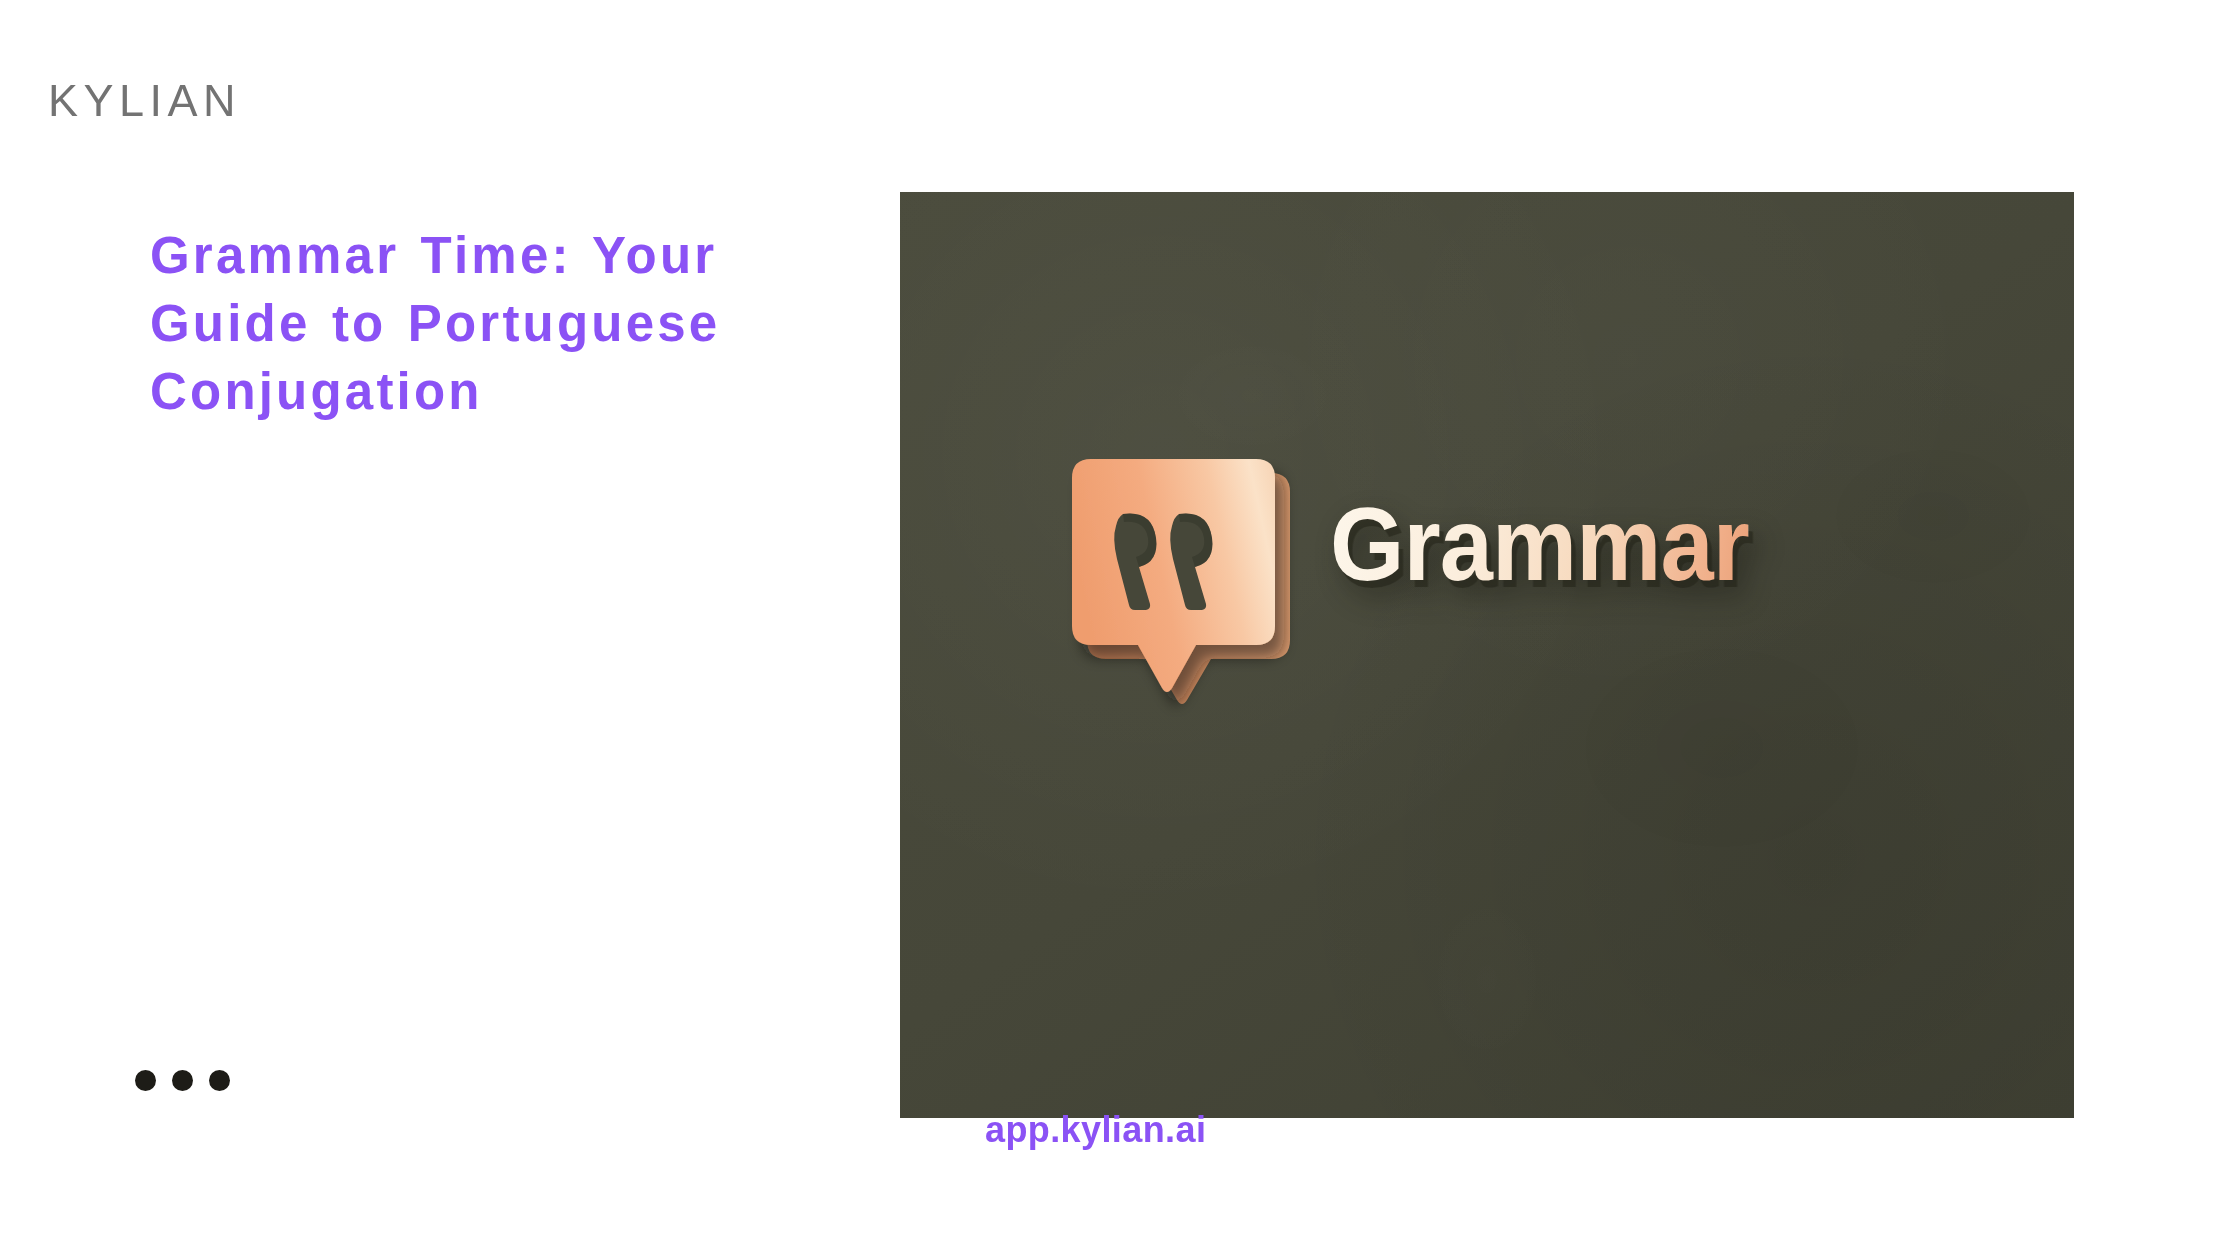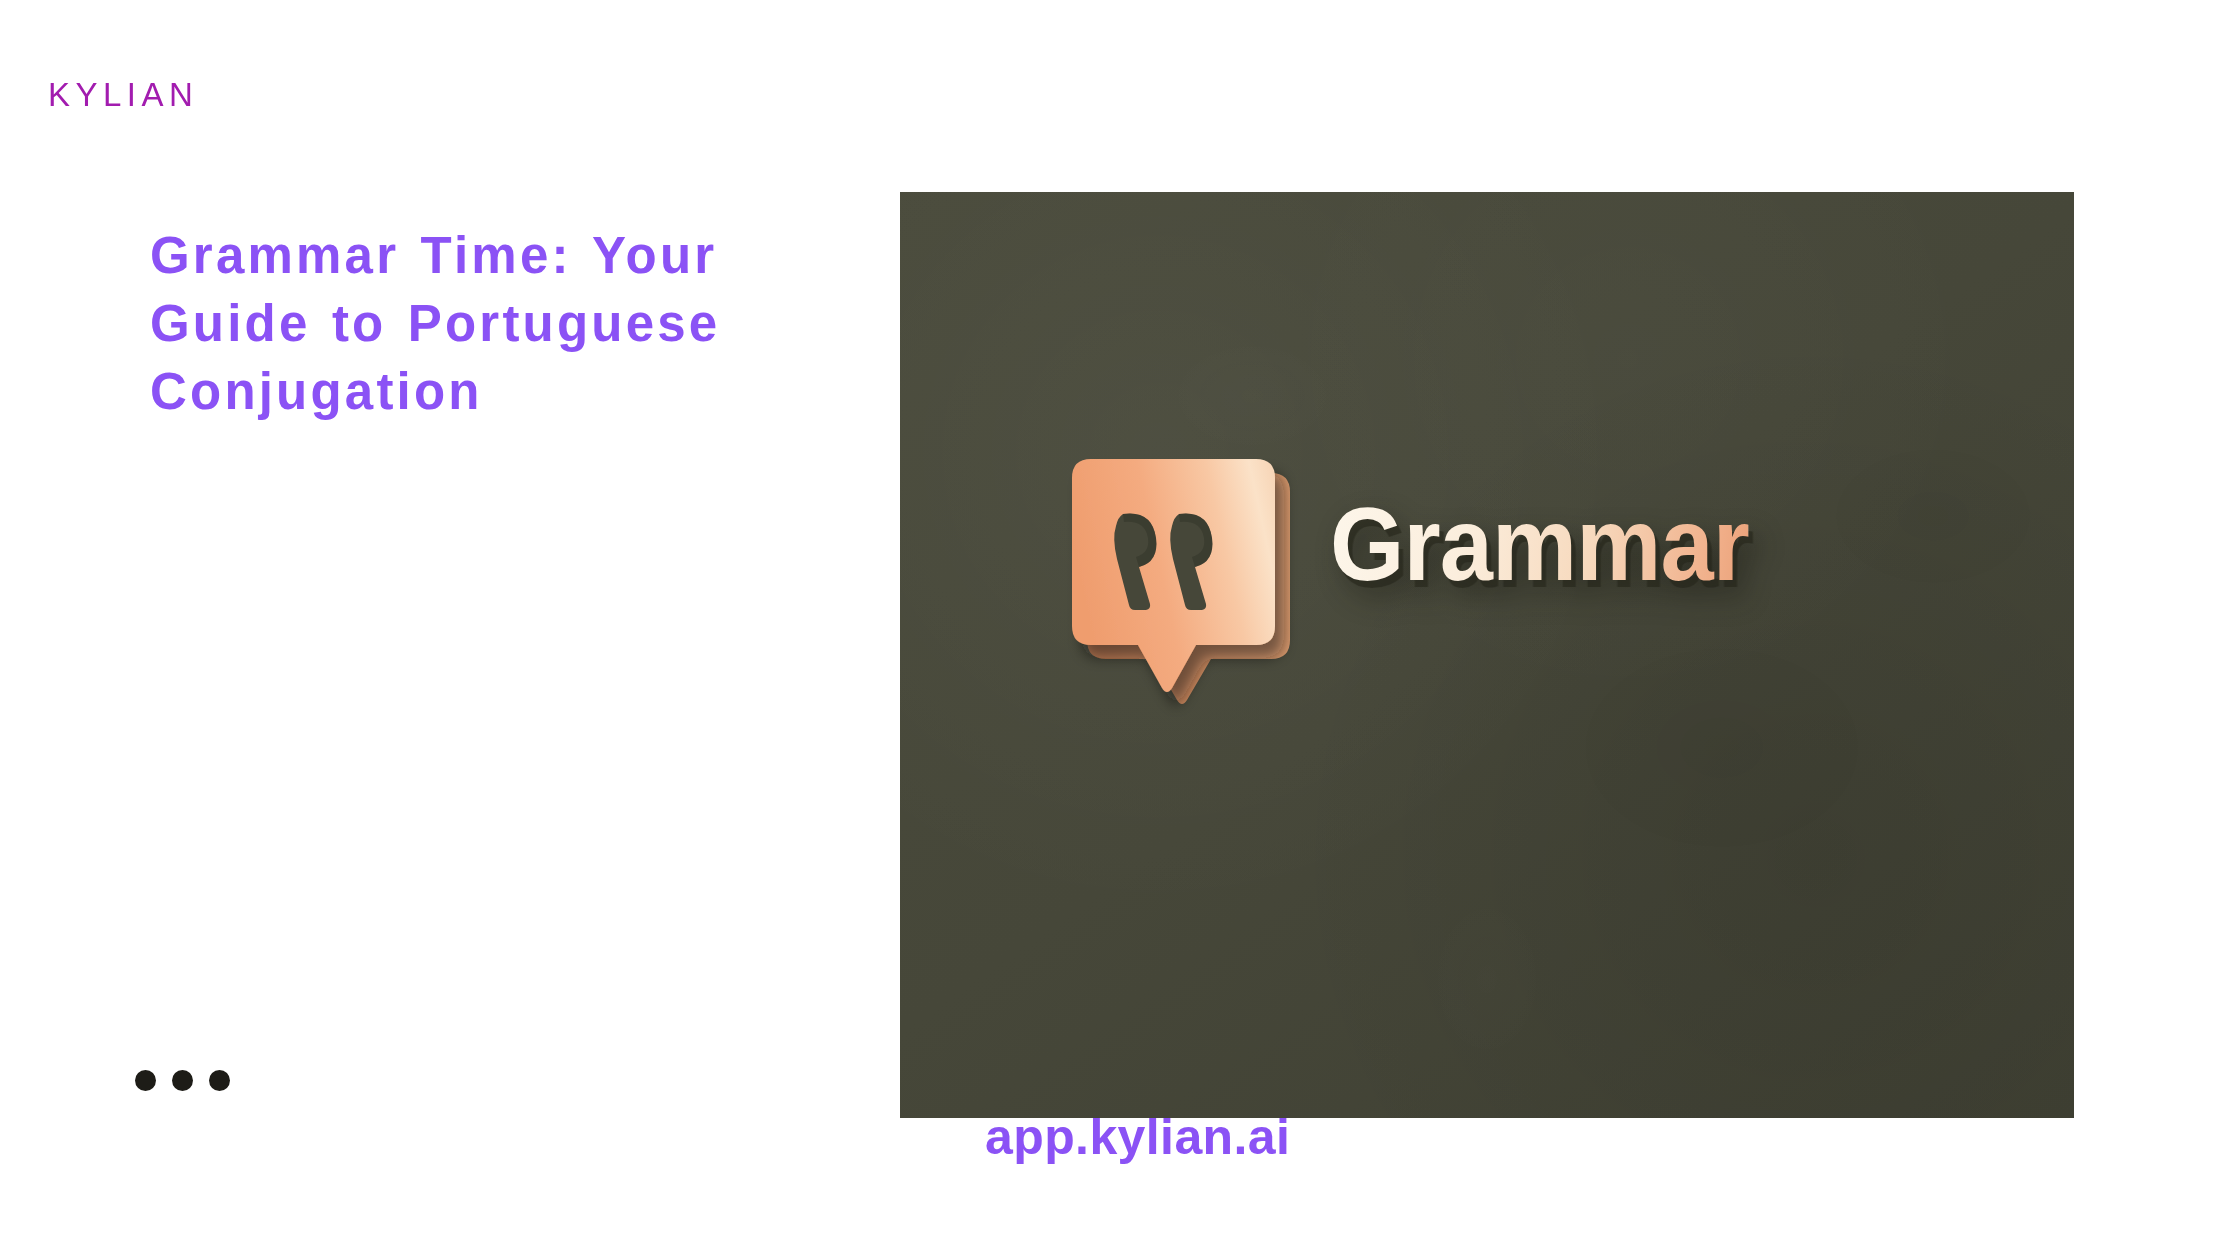--- a/index.html
+++ b/index.html
@@ -15,24 +15,24 @@
     overflow: hidden;
     position: relative;
   }
 
   
   .brand-logo {
     position: absolute;
     left: 48px;
     top: 78px;
     font-family: "Liberation Sans", sans-serif;
-    font-size: 33px;
+    font-size: 45px;
     font-weight: 300;
     letter-spacing: 5.5px;
-    color: #a21caf;
+    color: #737373;
     line-height: 1;
     white-space: nowrap;
   }
 
   
   .left-col {
     position: absolute;
     left: 0;
     top: 0;
     width: 900px;
@@ -141,21 +141,21 @@
     filter: drop-shadow(5px 7px 0px rgba(34,34,24,0.55)) drop-shadow(9px 12px 14px rgba(18,18,12,0.45));
     white-space: nowrap;
   }
 
   
   .site-url {
     position: absolute;
     left: 985px;
     top: 1112px;
     font-family: "Liberation Sans", sans-serif;
-    font-size: 50px;
+    font-size: 36px;
     font-weight: bold;
     letter-spacing: 0.4px;
     color: #8b52f5;
     line-height: 1;
     white-space: nowrap;
   }
 </style>
 </head>
 <body>
 

